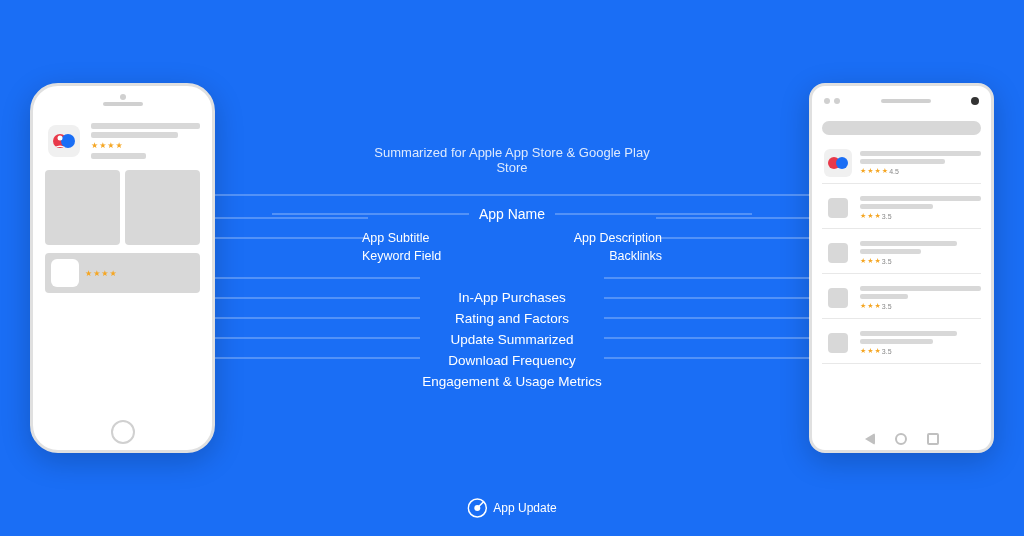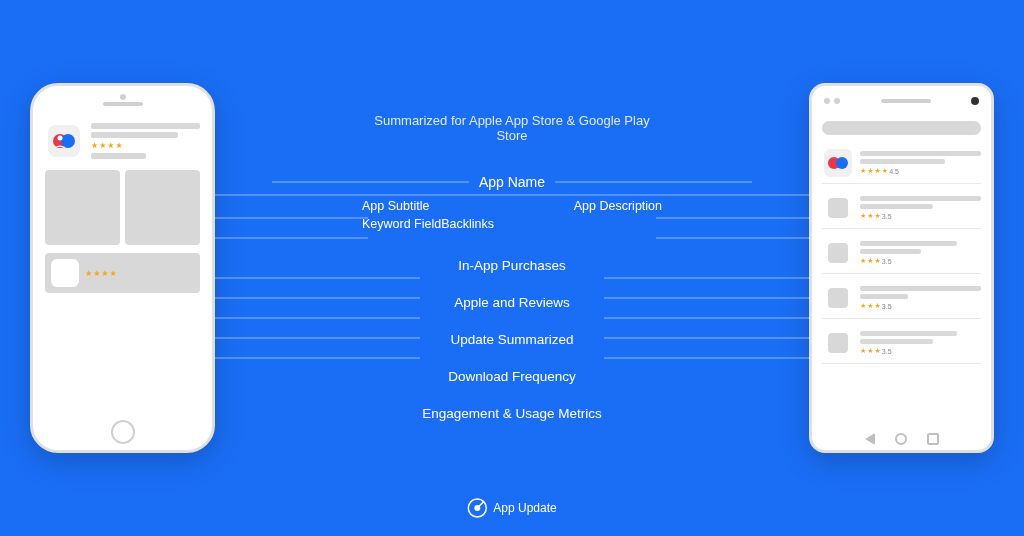--- a/index.html
+++ b/index.html
@@ -511,28 +511,28 @@
     <div style="position:relative; margin-bottom:8px;">
       <div style="position:absolute; top:50%; left:-90px; right:-90px; height:1px; background:rgba(255,255,255,0.5);"></div>
       <span style="color:white; font-size:14px; background:#1a6ef5; padding:0 10px; position:relative; z-index:1;">App Name</span>
     </div>
 
     <div style="display:flex; justify-content:space-between; margin-bottom:4px;text-align:center;">
       <span style="color:white; font-size:12.5px;">App Subtitle</span>
       <span style="color:white; font-size:12.5px;">App Description</span>
     </div>
 
-    <div style="display:flex; margin-bottom:24px;">
+    <div style="display:flex; justify-content:space-between; margin-bottom:24px;">
       <span style="color:white; font-size:12.5px;">Keyword Field</span>
       <span style="color:white; font-size:12.5px;">Backlinks</span>
     </div>
 
-    <div style="display:flex; flex-direction:column; gap:16px;">
+    <div style="display:flex; flex-direction:column; gap:0;">
       <div style="color:white; font-size:13.5px; padding:3px 0;">In-App Purchases</div>
-      <div style="color:white; font-size:13.5px; padding:3px 0;">Apple and Reviews</div>
+      <div style="color:white; font-size:13.5px; padding:3px 0;">Rating and Factors</div>
       <div style="color:white; font-size:13.5px; padding:3px 0;">Update Summarized</div>
       <div style="color:white; font-size:13.5px; padding:3px 0;">Download Frequency</div>
       <div style="color:white; font-size:13.5px; padding:3px 0;">Engagement &amp; Usage Metrics</div>
     </div>
   </div>
 
   <div class="phone-right">
     <div class="android-phone">
 
       <div class="android-top-bar">

